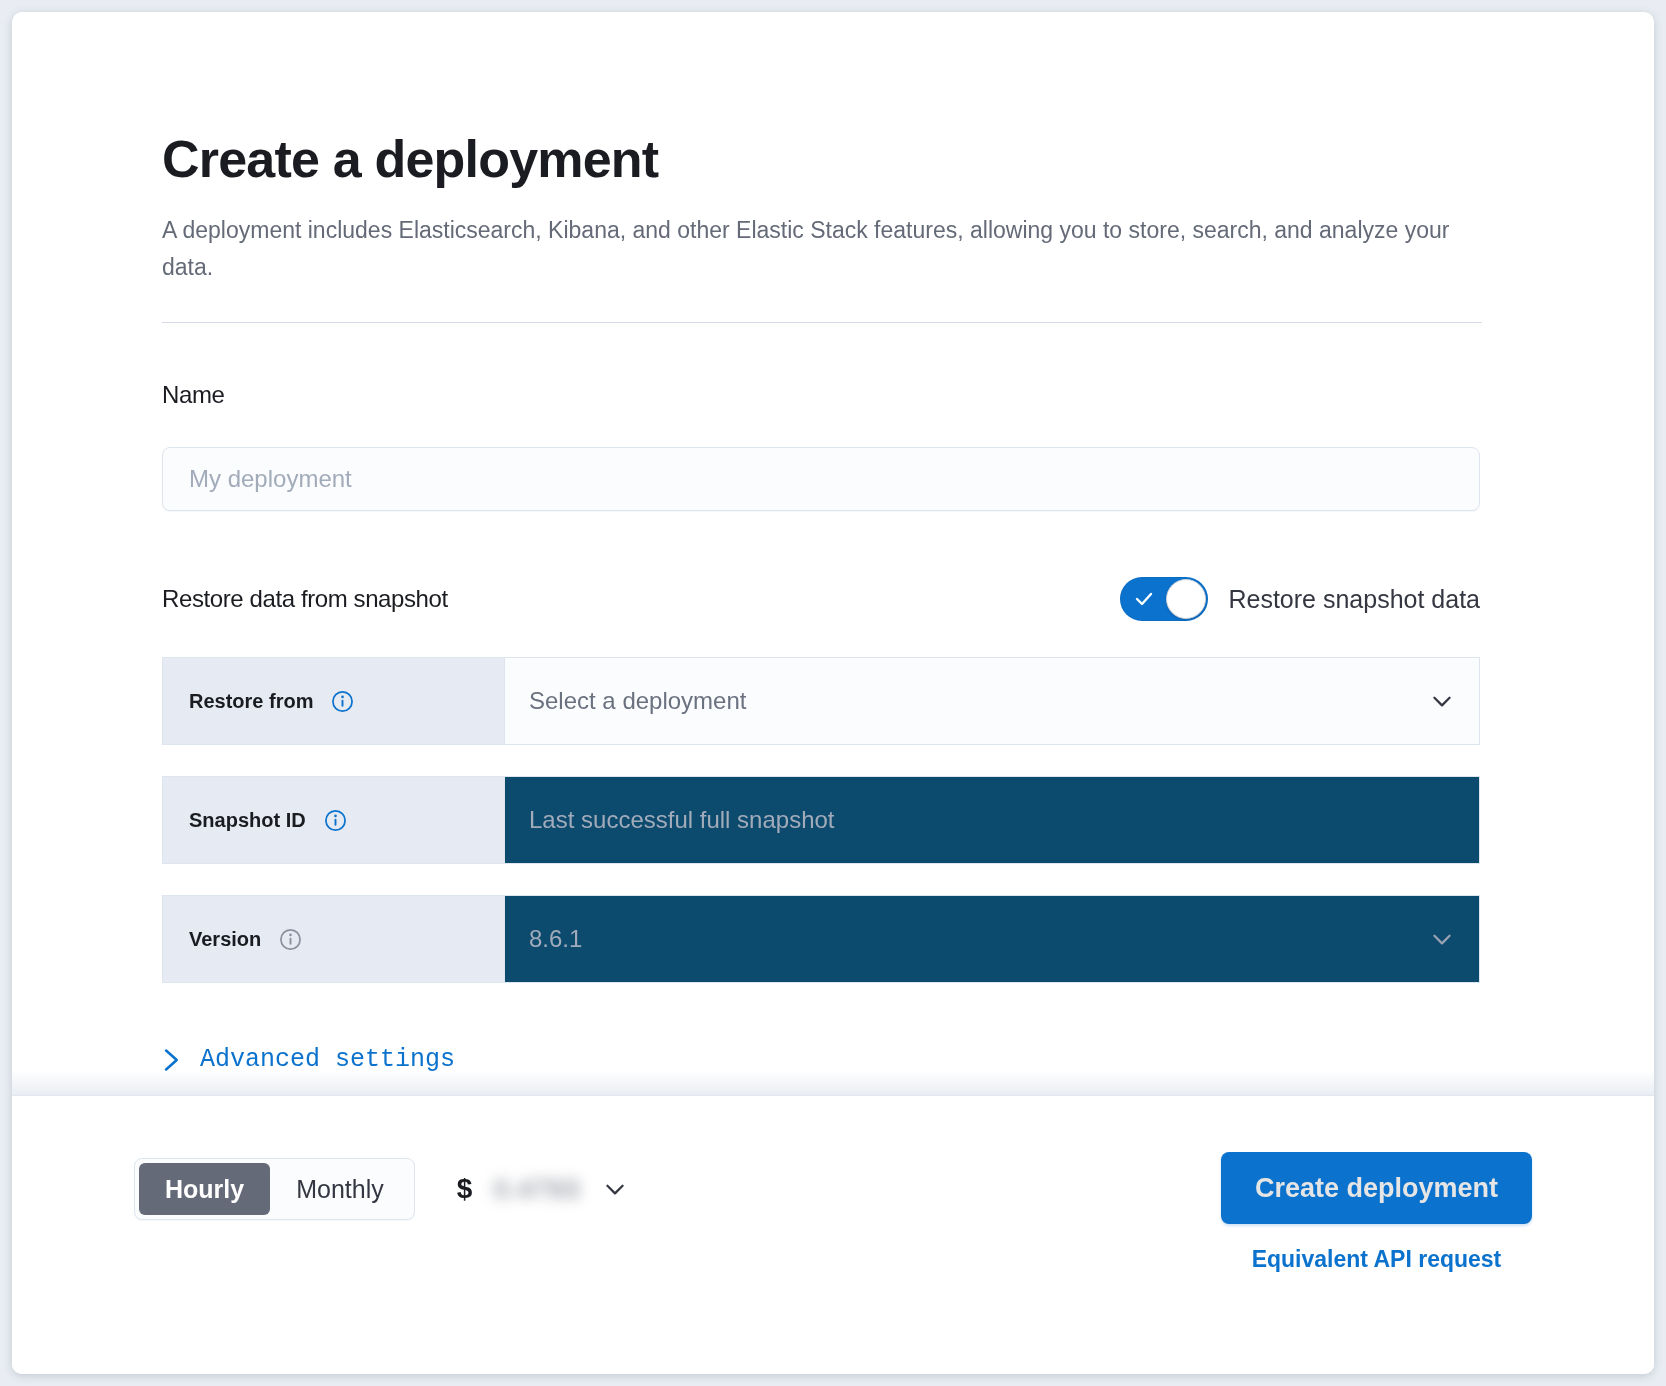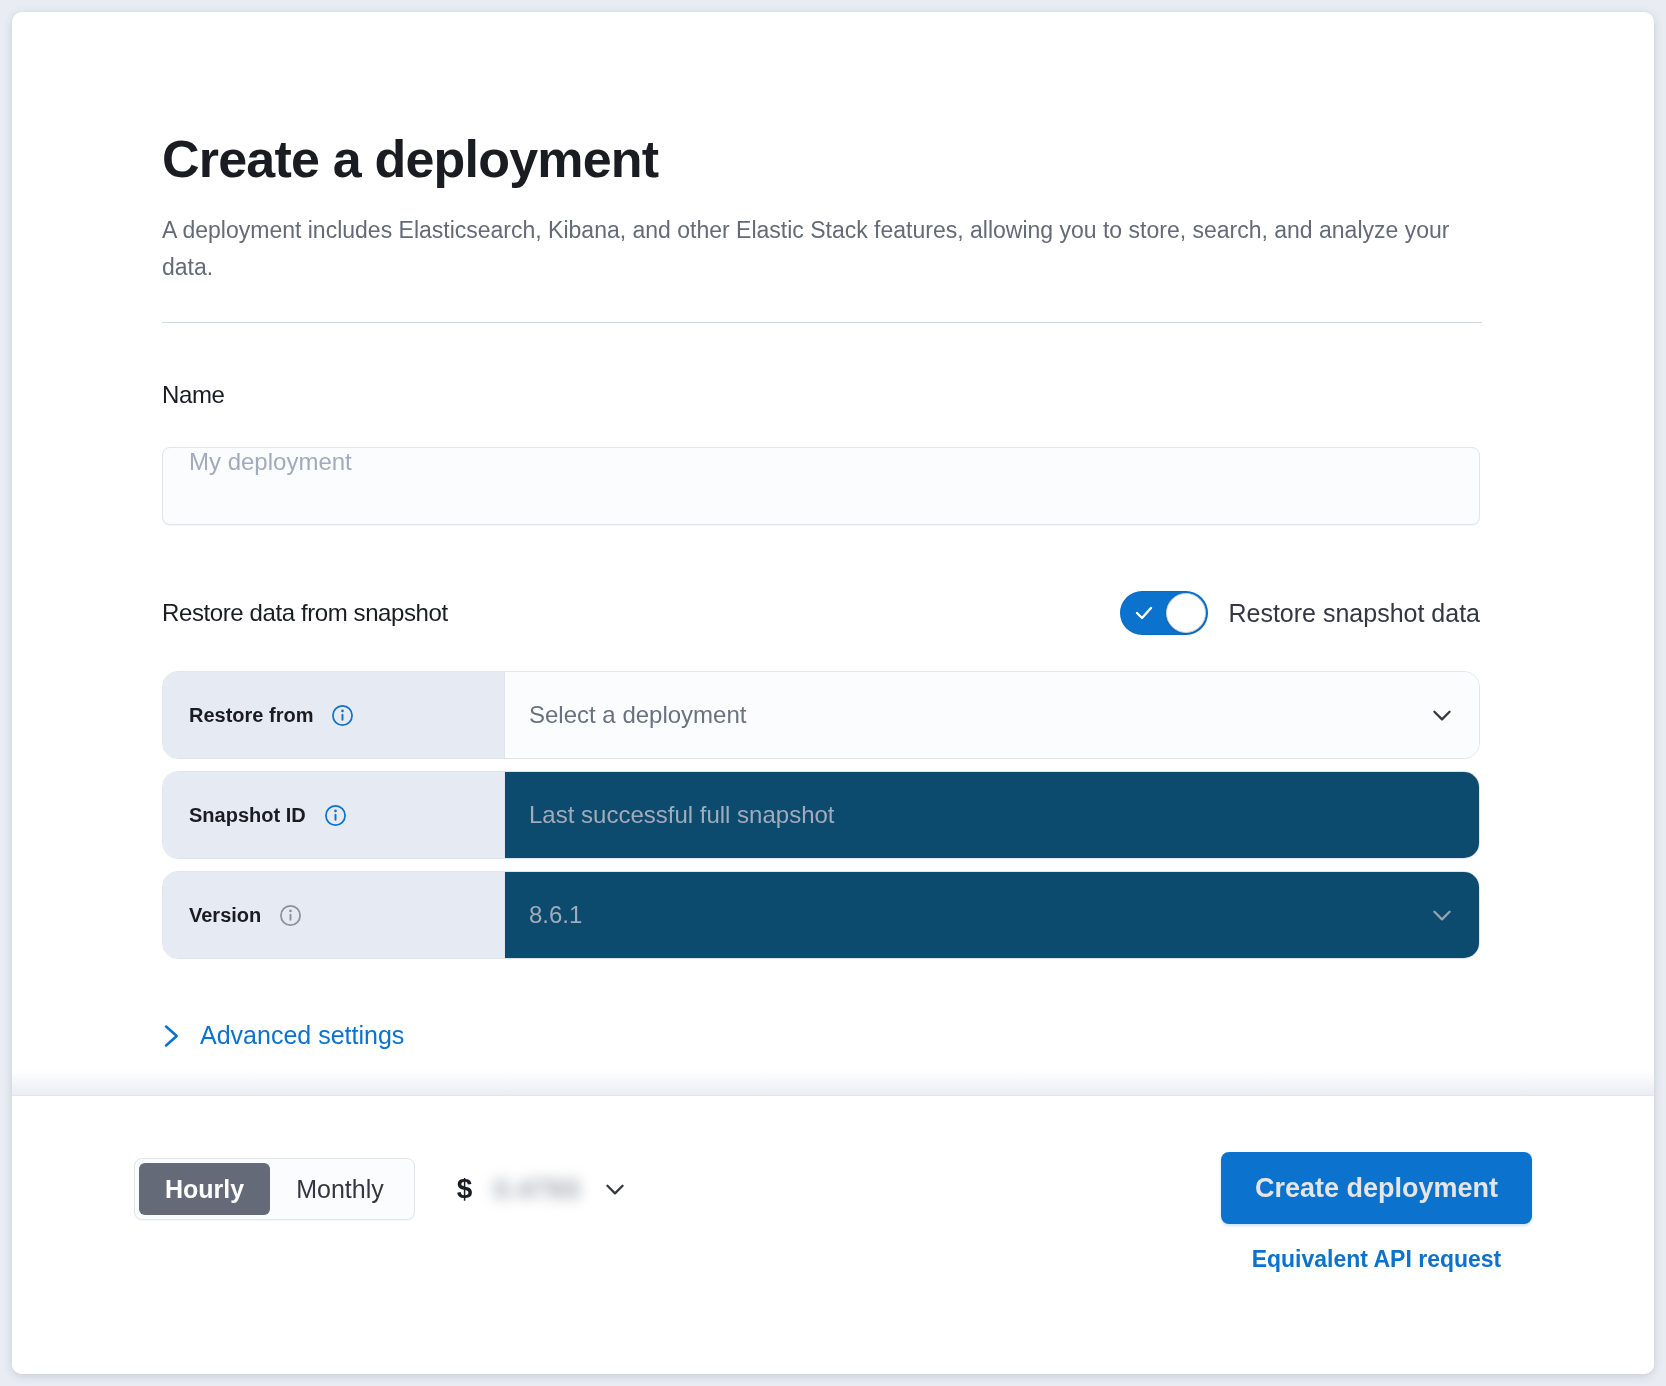--- a/index.html
+++ b/index.html
@@ -69,25 +69,26 @@
     font-weight: normal;
     color: #1a1c21;
     letter-spacing: -0.4px;
   }
 
   .name-block { margin-top: 58px; }
 
   .name-input {
     margin-top: 38px;
     width: 1318px;
-    height: 78px;
+    height: 64px;
     border: 1px solid #dfe5ef;
     border-radius: 8px;
     background: #fbfcfe;
     display: flex;
+    align-items: center;
     padding: 0 26px;
     font-size: 24px;
     color: #a2abba;
     box-shadow: 0 1px 1px rgba(152,162,179,0.10);
   }
 
   
   .restore-head {
     margin-top: 66px;
     display: flex;
@@ -135,23 +136,23 @@
     color: #343741;
   }
 
   
   .form-rows { margin-top: 36px; }
 
   .form-row {
     display: flex;
     width: 1318px;
     height: 88px;
-    border-radius: 16px;
+    border-radius: 0;
     overflow: hidden;
-    margin-bottom: 12px;
+    margin-bottom: 31px;
     border: 1px solid #dfe5ef;
   }
 
   .row-label {
     width: 342px;
     flex: 0 0 342px;
     background: #e6eaf2;
     display: flex;
     align-items: center;
     padding-left: 26px;
@@ -188,20 +189,21 @@
   }
 
   
   .adv {
     margin-top: 62px;
     display: flex;
     align-items: center;
     gap: 18px;
     color: #0b72cd;
     font-size: 25px;
+    font-family: Liberation Mono, monospace;
   }
   .adv .caret { width: 20px; height: 26px; }
 
   
   .footer {
     position: absolute;
     left: 0; right: 0; bottom: 0;
     height: 279px;
     background: #ffffff;
     border-top: 1px solid #e4e8f0;

